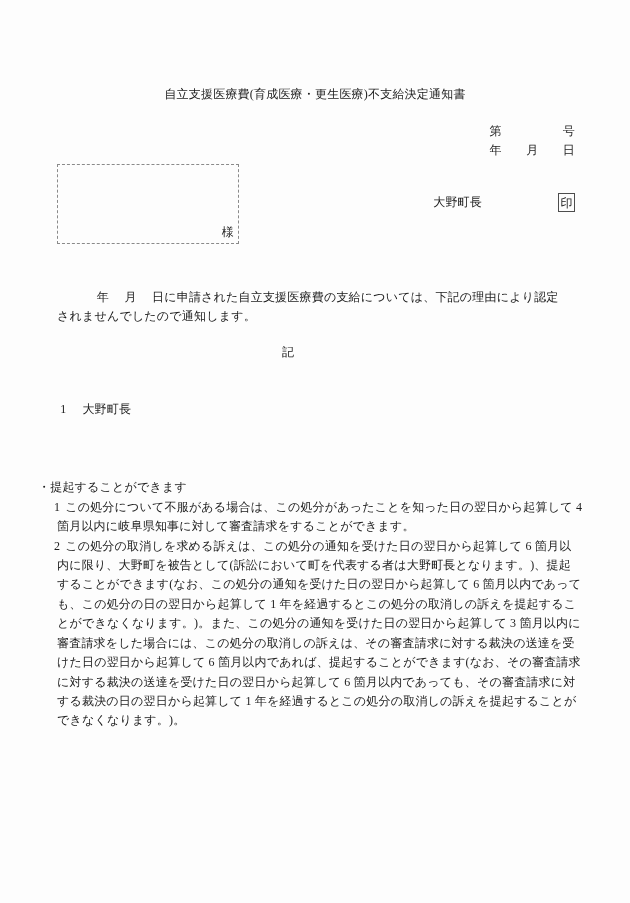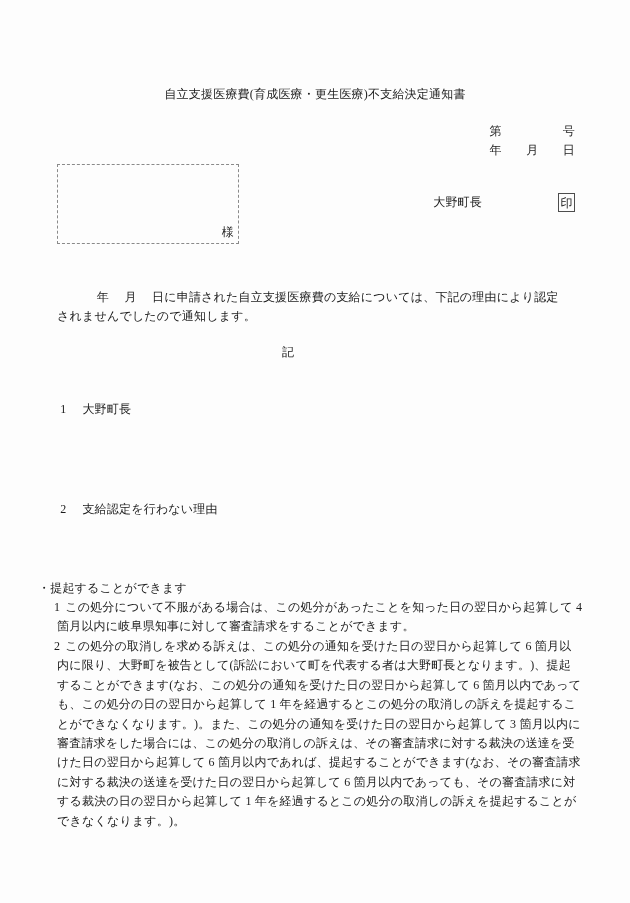--- a/index.html
+++ b/index.html
@@ -149,23 +149,20 @@
   <div class="content">
 
     <p class="body-text">　　　 年　 月　 日に申請された自立支援医療費の支給については、下記の理由により認定されませんでしたので通知します。</p>
 
     <div class="ki-marker">記</div>
 
     <div class="section-item first">
       <span class="num">1</span><span>大野町長</span>
     </div>
 
-    <div class="section-item second">
-      <span class="num">2</span><span>支給認定を行わない理由</span>
-    </div>
 
     <div class="appeal-heading">・提起することができます</div>
 
     <p class="legal-item">
       <span class="num">1</span><span>この処分について不服がある場合は、この処分があったことを知った日の翌日から起算して 4 箇月以内に岐阜県知事に対して審査請求をすることができます。</span>
     </p>
 
     <p class="legal-item">
       <span class="num">2</span><span>この処分の取消しを求める訴えは、この処分の通知を受けた日の翌日から起算して 6 箇月以内に限り、大野町を被告として(訴訟において町を代表する者は大野町長となります。)、提起することができます(なお、この処分の通知を受けた日の翌日から起算して 6 箇月以内であっても、この処分の日の翌日から起算して 1 年を経過するとこの処分の取消しの訴えを提起することができなくなります。)。また、この処分の通知を受けた日の翌日から起算して 3 箇月以内に審査請求をした場合には、この処分の取消しの訴えは、その審査請求に対する裁決の送達を受けた日の翌日から起算して 6 箇月以内であれば、提起することができます(なお、その審査請求に対する裁決の送達を受けた日の翌日から起算して 6 箇月以内であっても、その審査請求に対する裁決の日の翌日から起算して 1 年を経過するとこの処分の取消しの訴えを提起することができなくなります。)。</span>
     </p>

